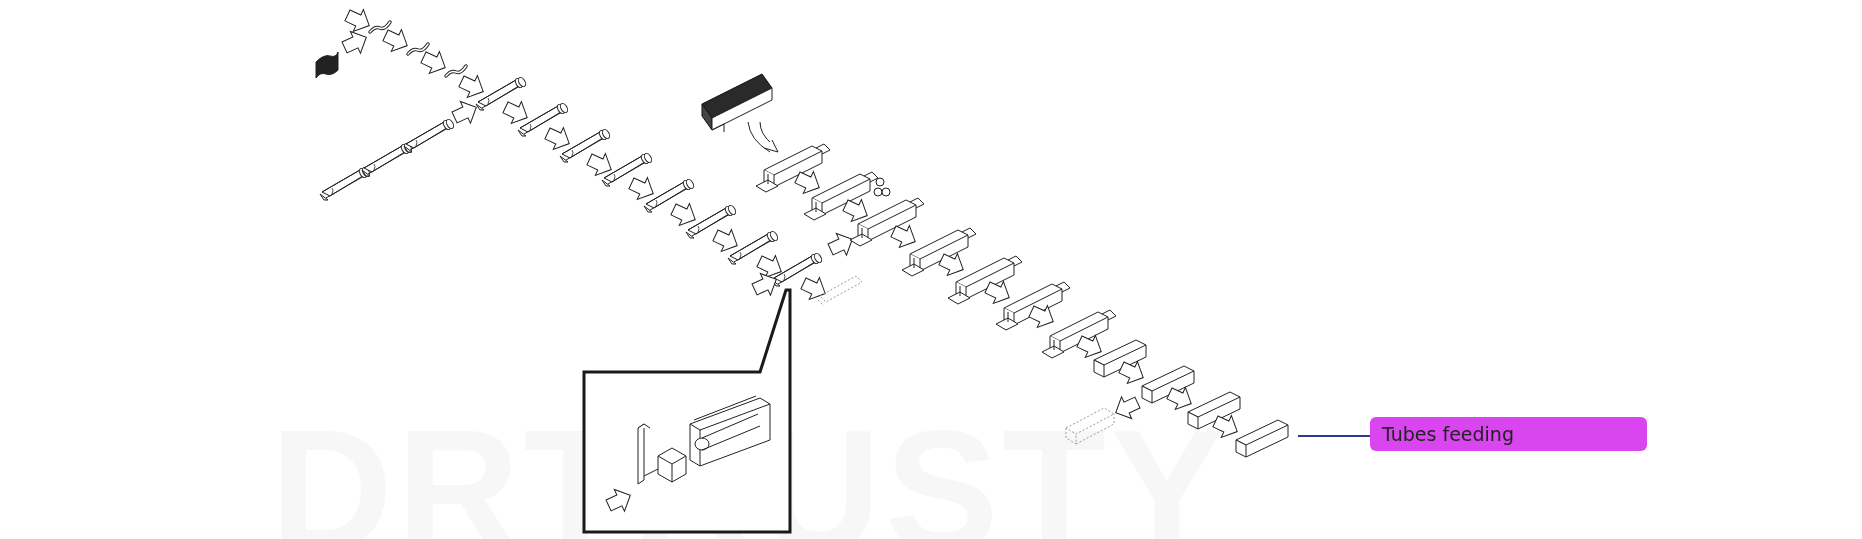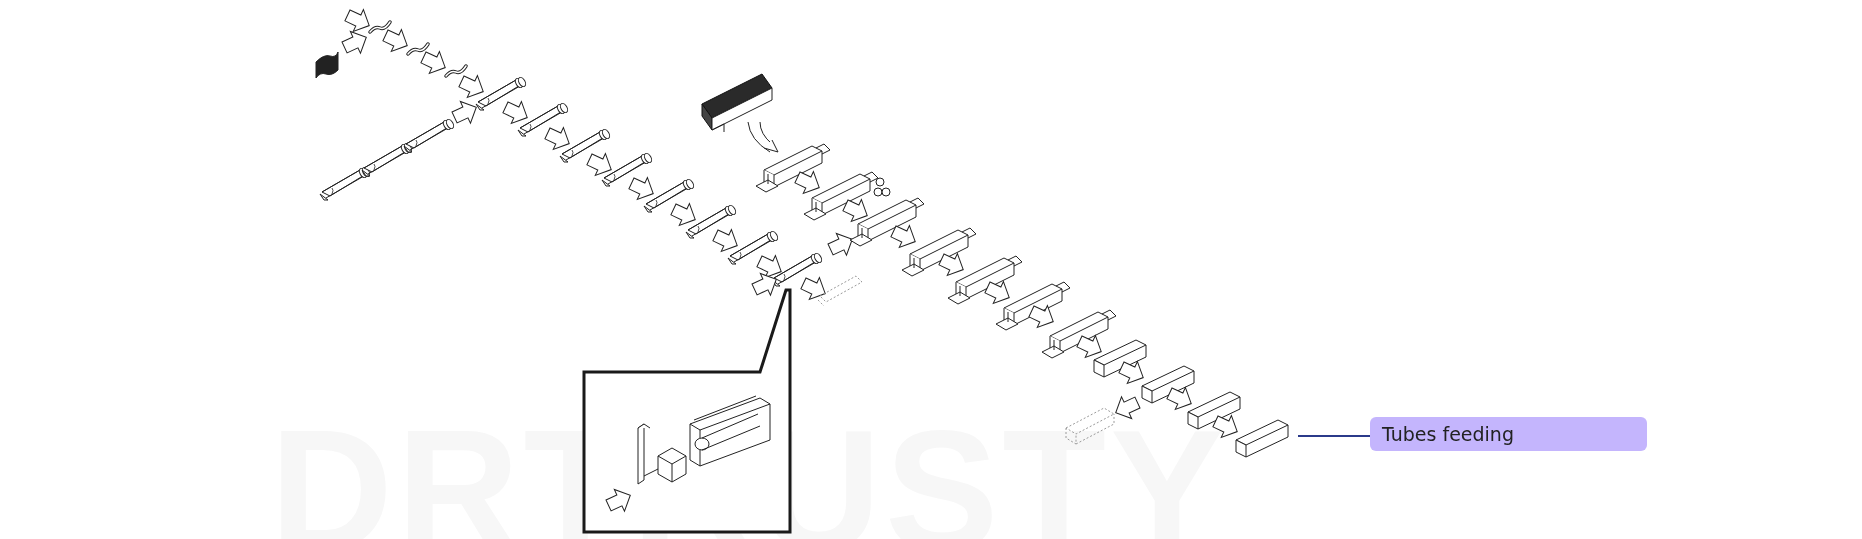--- a/index.html
+++ b/index.html
@@ -1,20 +1,20 @@
 <!DOCTYPE html>
 <html><head>
 <meta charset="utf-8">
 <style>
   html, body { margin: 0; padding: 0; background: #ffffff; }
   body { width: 1862px; height: 539px; position: relative; overflow: hidden; font-family: "DejaVu Sans", sans-serif; }
   #stage { position: absolute; left: 0; top: 0; width: 1862px; height: 539px; }
   .watermark { position: absolute; left: 270px; top: 405px; font-family: "Liberation Sans", sans-serif; font-size: 170px; font-weight: bold; color: #f7f7f7; letter-spacing: 4px; white-space: nowrap; line-height: 1; }
   .callout-line { position: absolute; left: 1298px; top: 435px; width: 72px; height: 2px; background: #2b3a8a; }
-  .callout-box { position: absolute; left: 1370px; top: 417px; width: 277px; height: 34px; background: #c4b5fd; border-radius: 6px; box-sizing: border-box; padding-left: 12px; display: flex; align-items: center; font-family: "DejaVu Sans", sans-serif; font-size: 19px; color: #222; }
+  .callout-box { position: absolute; left: 1370px; top: 417px; width: 277px; height: 34px; background: #d946ef; border-radius: 6px; box-sizing: border-box; padding-left: 12px; display: flex; align-items: center; font-family: "DejaVu Sans", sans-serif; font-size: 19px; color: #222; }
 </style>
 </head>
 <body>
 
 <div class="watermark">DRTRUSTY</div>
 
 <svg id="stage" viewBox="0 0 1862 539" xmlns="http://www.w3.org/2000/svg">
   <defs>
 
     <g id="arrowDR">

